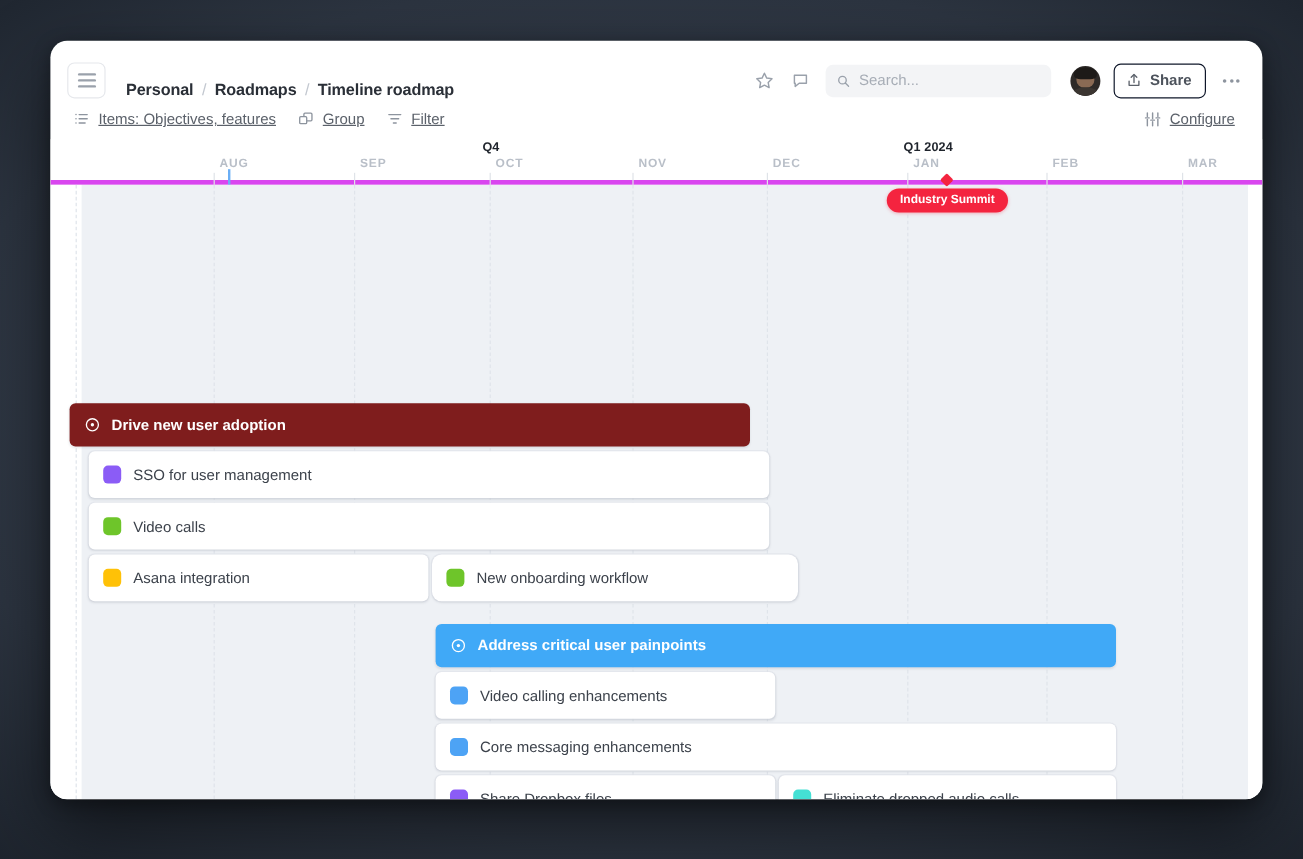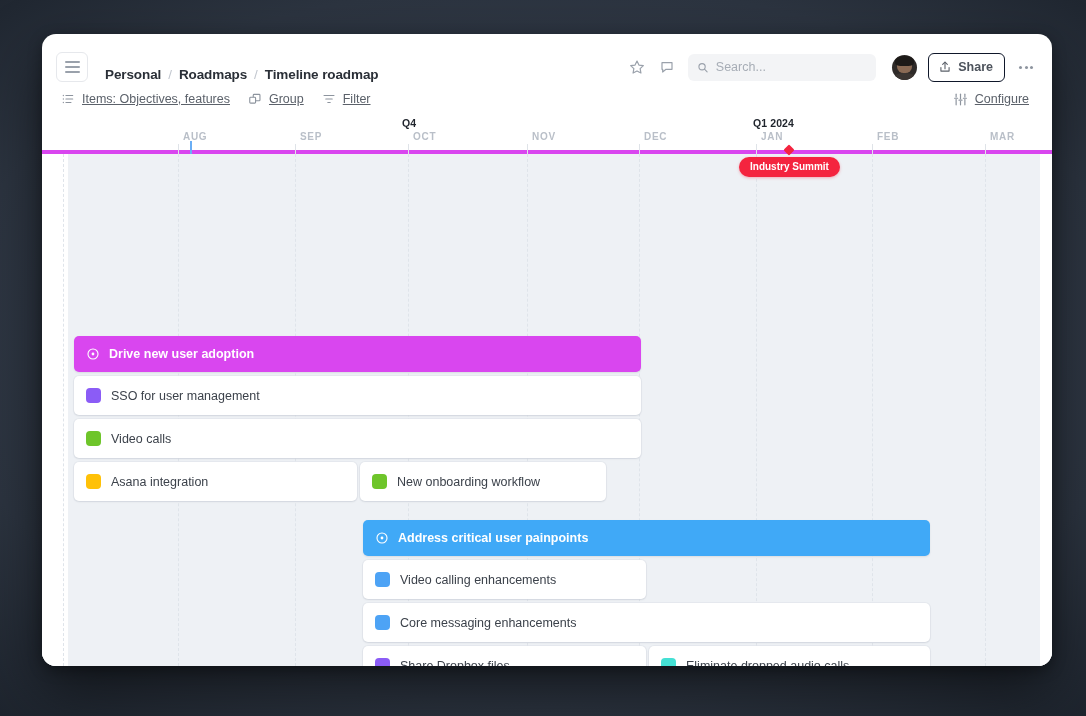--- a/index.html
+++ b/index.html
@@ -444,21 +444,21 @@
     <div class="gridline" style="left: 21px;"></div>
         <div class="gridline" style="left: 136px;"></div>
         <div class="gridline" style="left: 253px;"></div>
         <div class="gridline" style="left: 366px;"></div>
         <div class="gridline" style="left: 485px;"></div>
         <div class="gridline" style="left: 597px;"></div>
         <div class="gridline" style="left: 714px;"></div>
         <div class="gridline" style="left: 830px;"></div>
         <div class="gridline" style="left: 943px;"></div>
         <div class="group" style="left: 0px; top: 182px; right: 0px;">
-          <div class="obj-bar" style="margin-left: 32px; width: 567px; background: #d946ef;">
+          <div class="obj-bar" style="margin-left: 16px; width: 567px; background: #7f1d1d;">
             <svg class="obj-icon" width="14" height="14" viewBox="0 0 24 24" fill="none" stroke="#ffffff" stroke-width="1.9">
               <circle cx="12" cy="12" r="8.6"></circle>
               <circle cx="12" cy="12" r="2.4" fill="#ffffff" stroke="none"></circle>
             </svg>
             <span>Drive new user adoption</span>
           </div>
           <div class="row">
             <div class="task" style="left: 32px; width: 567px;">
               <span class="swatch" style="background: rgb(139, 92, 246);"></span>
               <span>SSO for user management</span>
@@ -468,21 +468,21 @@
             <div class="task" style="left: 32px; width: 567px;">
               <span class="swatch" style="background: rgb(110, 197, 42);"></span>
               <span>Video calls</span>
             </div>
           </div>
           <div class="row">
             <div class="task" style="left: 32px; width: 283px;">
               <span class="swatch" style="background: rgb(255, 193, 7);"></span>
               <span>Asana integration</span>
             </div>
-            <div class="task" style="left: 318px; width: 246px;">
+            <div class="task" style="left: 318px; width: 305px; border-radius: 8px;">
               <span class="swatch" style="background: rgb(110, 197, 42);"></span>
               <span>New onboarding workflow</span>
             </div>
           </div>
         </div>
         <div class="group" style="left: 0px; top: 366px; right: 0px;">
           <div class="obj-bar" style="margin-left: 321px; width: 567px; background: rgb(64, 169, 247);">
             <svg class="obj-icon" width="14" height="14" viewBox="0 0 24 24" fill="none" stroke="#ffffff" stroke-width="1.9">
               <circle cx="12" cy="12" r="8.6"></circle>
               <circle cx="12" cy="12" r="2.4" fill="#ffffff" stroke="none"></circle>

